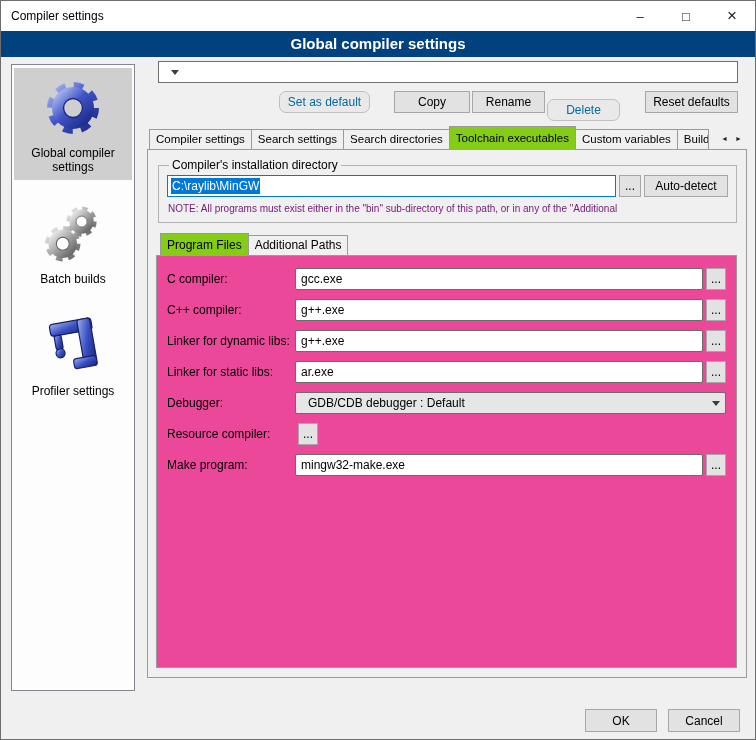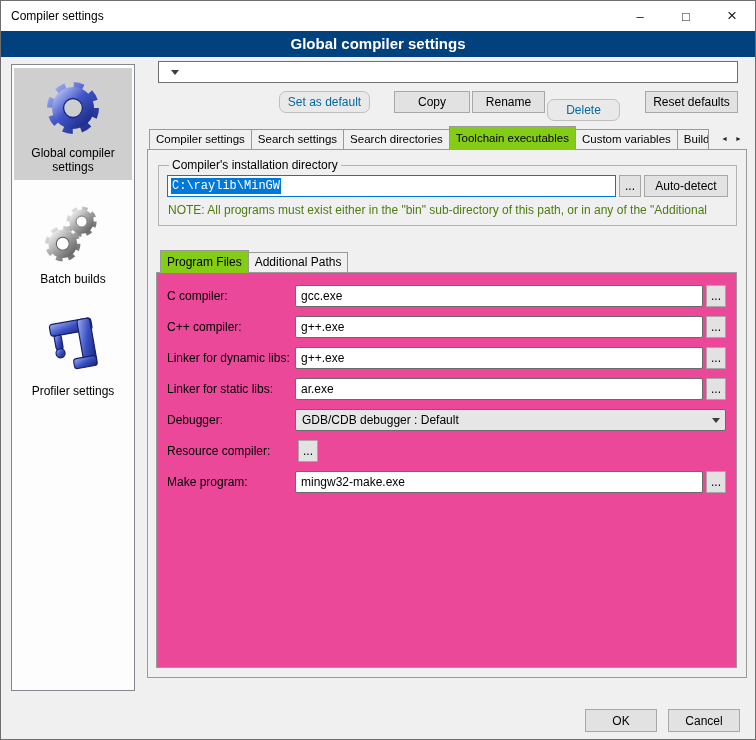--- a/index.html
+++ b/index.html
@@ -58,40 +58,40 @@
   .tab-arrows{position:absolute;right:2px;bottom:1px;display:flex;gap:1px;}
   .tab-arrow{width:13px;height:19px;display:flex;align-items:center;justify-content:center;
     font-size:7px;color:#222;background:#f0f0f0;cursor:default;}
   
   .panel{border:1px solid #9a9a9a;background:#f0f0f0;height:529px;display:flex;
     flex-direction:column;position:relative;z-index:1;margin-right:0;}
   fieldset.group{margin:8px 9px 0 10px;border:1px solid #b3b3b3;padding:1px 8px 8px;}
   fieldset.group legend{padding:0 3px;margin-left:2px;font-size:12px;}
   .dir-row{display:flex;gap:3px;margin-top:2px;height:22px;}
   .dir-box{flex:1;background:#fff;border:1px solid #0078d7;display:flex;align-items:center;
-    padding:8px 3px;overflow:hidden;font-family:Liberation Mono, monospace;}
+    padding:8px 3px;overflow:hidden;}
   .seltext{background:#0078d7;color:#fff;padding:1px 1px;}
   .mini-btn{width:22px;}
   .b-auto{width:84px;}
-  .note{margin:6px 2px 0 1px;color:#4d7c0f;white-space:nowrap;overflow:hidden;font-size:12px;}
-  
-  .subtabs{display:flex;margin:24px 0 0 8px;height:22px;align-items:flex-end;position:relative;
+  .note{margin:6px 2px 0 1px;color:#701a75;white-space:nowrap;overflow:hidden;font-size:10px;}
+  
+  .subtabs{display:flex;margin:10px 0 0 8px;height:22px;align-items:flex-end;position:relative;
     z-index:2;padding-left:4px;}
   .subtabs .tab{font-size:12px;}
   .subtabs .tab.active{height:23px;line-height:22px;}
   .subpanel{margin:0 9px 9px 8px;border:1px solid #9a9a9a;background:#ec4899;flex:1;
     padding:12px 10px 0 10px;position:relative;z-index:1;}
   
   .frow{display:flex;align-items:center;height:22px;margin-bottom:9px;}
   .flabel{width:128px;}
   .txt{flex:1;height:22px;border:1px solid #6b6b6b;border-radius:2px;background:#fff;
     padding:0 5px;font-family:"Liberation Sans",sans-serif;font-size:12px;outline:none;}
   .browse{width:20px;margin-left:3px;}
   .dselect{flex:1;height:22px;border:1px solid #6b6b6b;border-radius:2px;background:#e6e6e6;
-    display:flex;align-items:center;padding-left:6px;cursor:default;}
+    display:flex;align-items:center;padding-left:12px;cursor:default;}
   .dselect .dval{flex:1;}
   
   .footer{position:absolute;right:15px;top:708px;display:flex;gap:11px;}
   .b-ok,.b-cancel{width:72px;height:23px;}
 </style>
 </head>
 <body>
 
 <div class="window">
 

